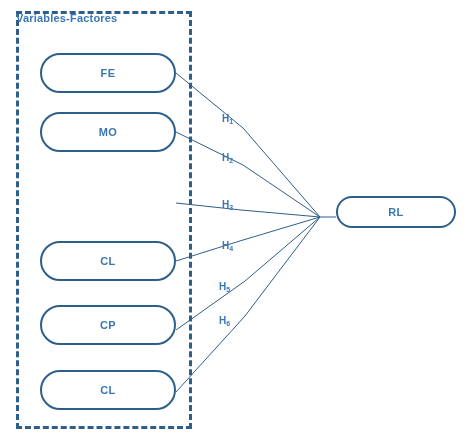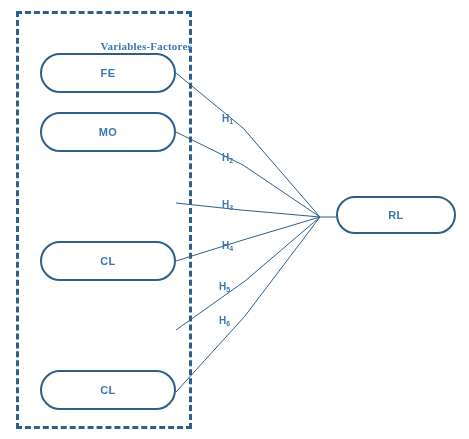--- a/index.html
+++ b/index.html
@@ -31,28 +31,27 @@
     top: 11px;
     width: 176px;
     height: 418px;
     border: 3px dashed #2E5F8A;
     box-sizing: border-box;
     border-radius: 1px;
   }
   .group-title {
     position: absolute;
     left: 16px;
-    top: 40px;
+    top: 12px;
     width: 176px;
-    text-align: right;
+    text-align: left;
     font-size: 11px;
     font-weight: bold;
     color: #3C77B5;
     letter-spacing: 0.2px;
-    font-family: Liberation Serif, serif;
   }
   .node {
     position: absolute;
     box-sizing: border-box;
     border: 2px solid #2E5F8A;
     border-radius: 20px;
     background: #ffffff;
     display: flex;
     align-items: center;
     justify-content: center;
@@ -63,21 +62,21 @@
   }
   .var-node {
     left: 40px;
     width: 136px;
     height: 40px;
   }
   .target-node {
     left: 336px;
     top: 196px;
     width: 120px;
-    height: 38px;
+    height: 32px;
     border-radius: 21px;
   }
   .hyp-label {
     position: absolute;
     font-size: 10px;
     font-weight: bold;
     color: #3C77B5;
     white-space: nowrap;
   }
   .hyp-label sub {
@@ -107,20 +106,21 @@
       <line x1="245" y1="316" x2="320" y2="217" stroke="#2E5F8A" stroke-width="1"></line>
       <line x1="320" y1="217" x2="336" y2="217" stroke="#2E5F8A" stroke-width="1"></line>
     </svg>
 
   <div class="group-frame"></div>
   <div class="group-title">Variables-Factores</div>
 
   <div class="node var-node" style="top:112px">MO</div>
   <div class="node var-node" style="top:53px">FE</div>
   <div class="node var-node" style="top:241px">CL</div>
+  <div class="node var-node" style="top:305px">CP</div>
   <div class="node var-node" style="top:370px">CL</div>
 
   <div class="node target-node">RL</div>
 
   <div class="hyp-label" style="left:222px; top:113px"><span>H</span><sub>1</sub></div>
   <div class="hyp-label" style="left:222px; top:152px"><span>H</span><sub>2</sub></div>
   <div class="hyp-label" style="left:222px; top:199px"><span>H</span><sub>3</sub></div>
   <div class="hyp-label" style="left:222px; top:240px"><span>H</span><sub>4</sub></div>
   <div class="hyp-label" style="left:219px; top:281px"><span>H</span><sub>5</sub></div>
   <div class="hyp-label" style="left:219px; top:315px"><span>H</span><sub>6</sub></div>

